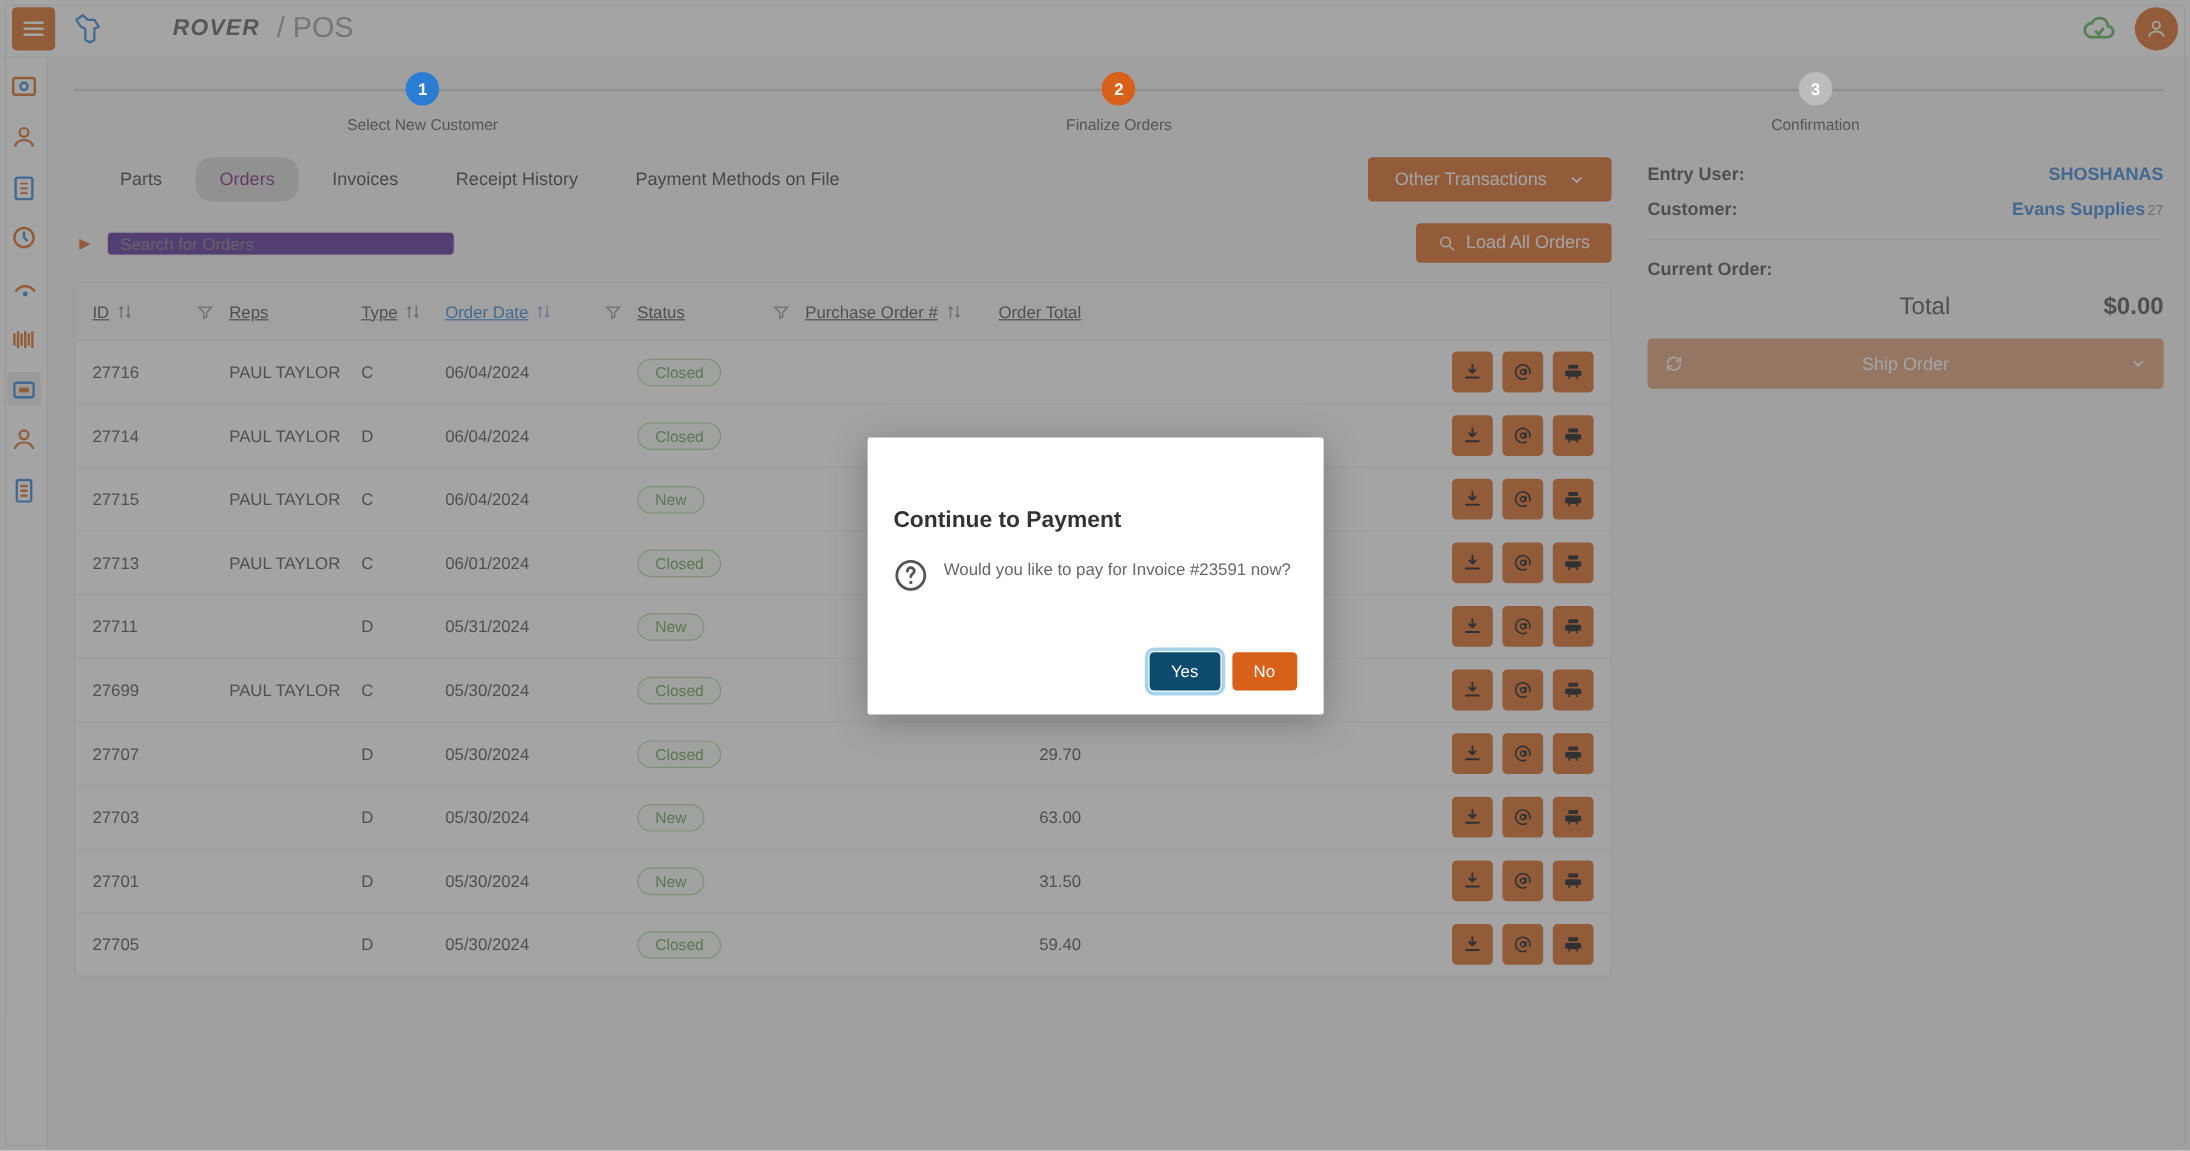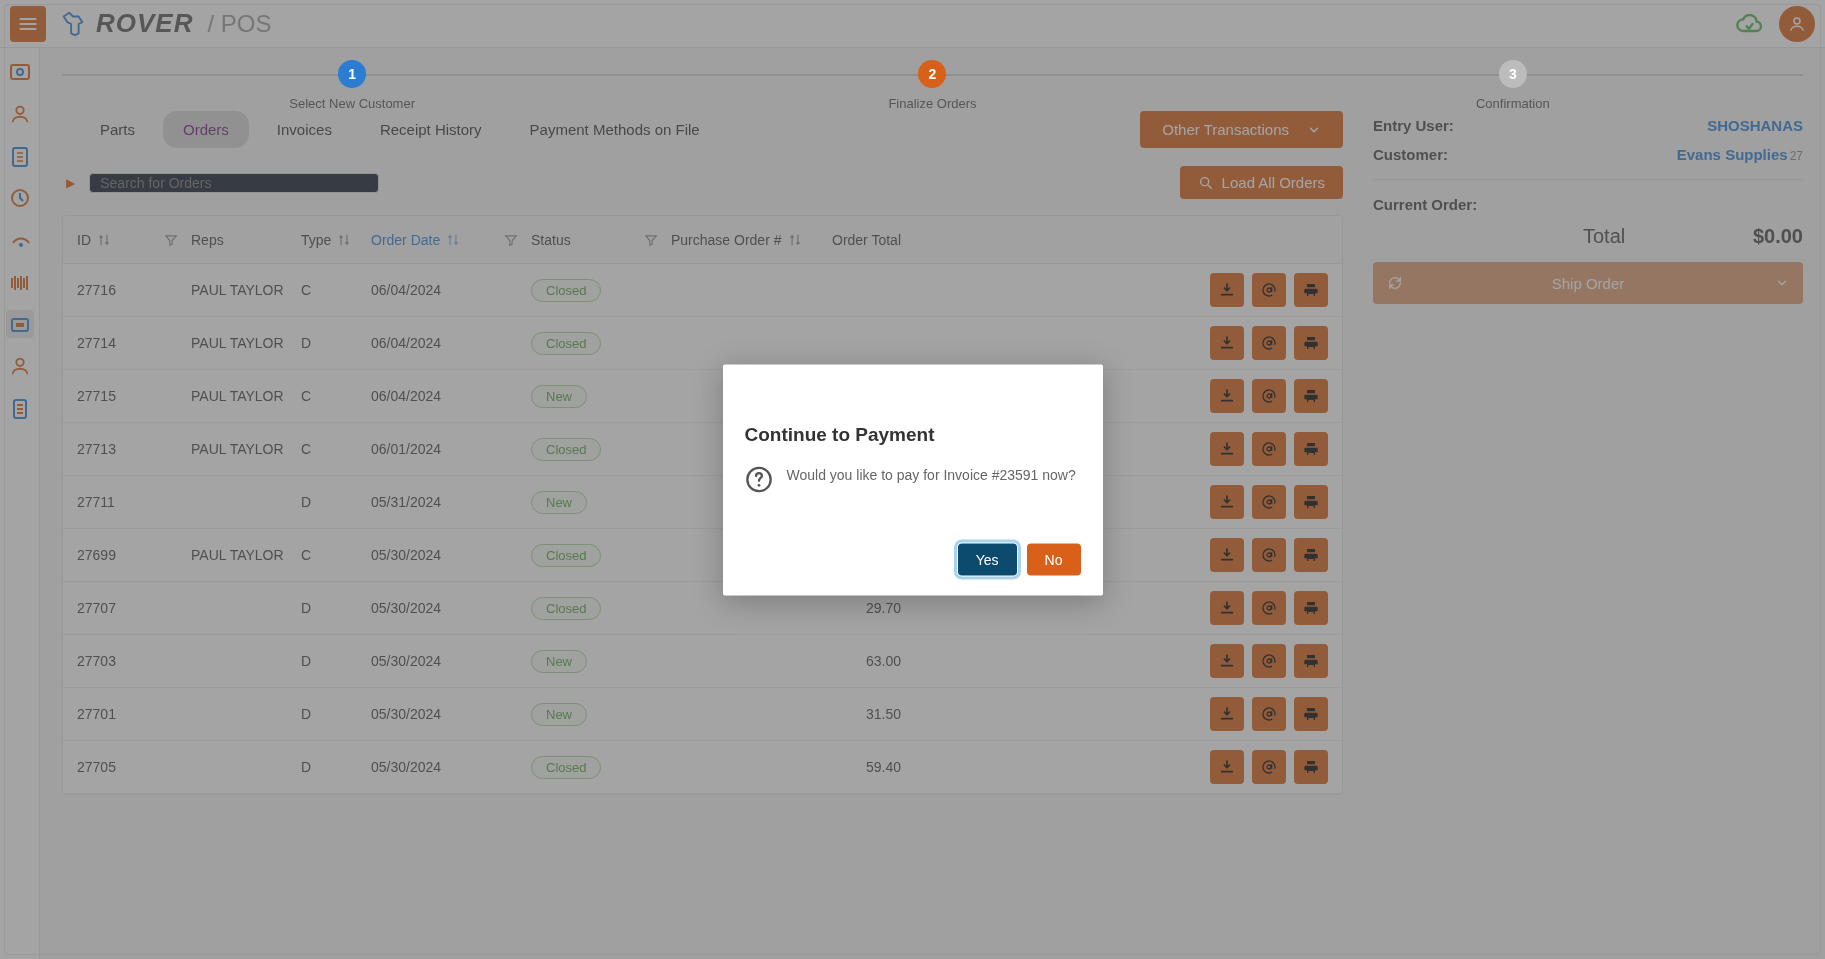--- a/index.html
+++ b/index.html
@@ -5,21 +5,21 @@
   * { box-sizing: border-box; margin: 0; padding: 0; }
   html, body { width: 1825px; height: 959px; font-family: "Segoe UI", Arial, sans-serif; background: #f5f5f5; overflow: hidden; }
   body { position: relative; }
 
   
   .topbar { display: flex; align-items: center; height: 48px; padding: 0 10px; background: #fff; border-bottom: 1px solid #e5e5e5; }
   .hamburger { width: 36px; height: 36px; background: #d86018; border-radius: 4px; display:flex; align-items:center; justify-content:center; cursor:pointer; }
   .hamburger svg { width:20px; height:20px; fill:#fff; }
   .logo-wrap { display:flex; align-items:center; margin-left:12px; gap:8px;}
   .dog-icon { width:30px; height:30px; }
-  .brand { font-size:26px; font-weight:700; color:#555; font-style: italic; letter-spacing:1px;}
+  .brand { font-size:19px; font-weight:700; color:#555; font-style: italic; letter-spacing:1px;margin-left:48px;}
   .brand-sub { font-size:24px; color:#999; font-weight:400; margin-left:6px;}
   .topbar-spacer { flex:1; }
   .cloud-icon { width:28px; height:28px; margin-right:16px; }
   .user-pill { width:36px; height:36px; border-radius:50%; background:#d86018; display:flex; align-items:center; justify-content:center;}
 
   
   .leftrail { position:absolute; left:0; top:48px; bottom:0; width:40px; background:#fff; border-right:1px solid #e5e5e5; display:flex; flex-direction:column; align-items:center; padding-top:10px; gap:14px;}
   .leftrail .rail-item { width:28px; height:28px; display:flex; align-items:center; justify-content:center; border-radius:4px; cursor:pointer;}
   .leftrail .rail-item.active { background:#e8e8e8; }
 
@@ -30,45 +30,45 @@
   .stepper { display:flex; justify-content:space-between; align-items:center; margin-top:12px; position:relative;}
   .stepper::before { content:""; position:absolute; top:14px; left:0; right:0; height:2px; background:#d0d0d0; z-index:0;}
   .step { display:flex; flex-direction:column; align-items:center; z-index:1; flex:1;}
   .step-circle { width:28px; height:28px; border-radius:50%; display:flex; align-items:center; justify-content:center; color:#fff; font-weight:600; font-size:14px;}
   .step-circle.blue { background:#2b7cd3; }
   .step-circle.orange { background:#d86018; }
   .step-circle.gray { background:#bcbcbc; }
   .step-label { margin-top:8px; font-size:13px; color:#555;}
 
   
-  .body-cols { display:flex; gap:30px; align-items:flex-start;}
+  .body-cols { display:flex; gap:30px; margin-top:20px; align-items:flex-start;}
   .left-col { flex:1; min-width:0;}
   .right-col { width:430px; }
 
   
   .tabs-row { display:flex; align-items:center; gap:10px; margin-bottom:18px;}
   .tabs { display:flex; gap:8px; margin-left:18px;}
   .tab { padding:10px 20px; font-size:15px; color:#333; border-radius:4px; cursor:pointer; background:transparent;}
   .tab.active { background:#d6d6d6; font-weight:400; color:#701a75;border-radius:14px;}
   .tabs-spacer { flex:1;}
   .other-trans { background:#d86018; color:#fff; padding:10px 22px; border-radius:4px; font-size:15px; display:flex; align-items:center; gap:18px; cursor:pointer;}
   .other-trans svg { width:14px; height:14px; fill:#fff;}
 
   
   .search-row { display:flex; align-items:center; gap:14px; margin-bottom:16px;}
   .expand-tri { color:#d86018; font-size:12px; margin-left:4px;}
-  .search-input { width:290px; height:20px; border:1px solid #d8d8d8; border-radius:4px; padding:0 10px; font-size:14px; color:#888; background:#0f172a;}
+  .search-input { width:290px; height:20px; border:1px solid #d8d8d8; border-radius:4px; padding:0 10px; font-size:14px; color:#888; background:#4c1d95;}
   .search-spacer { flex:1;}
   .load-btn { background:#d86018; color:#fff; padding:8px 18px; border-radius:4px; font-size:15px; display:flex; align-items:center; gap:8px; cursor:pointer;}
   .load-btn svg { width:16px; height:16px; fill:#fff;}
 
   
   .table { border:1px solid #e5e5e5; border-radius:4px; background:#fff; overflow:hidden;}
   .thead { display:flex; align-items:center; background:#f8f8f8; height:48px; border-bottom:1px solid #e5e5e5; padding:0 8px;}
-  .th { font-size:14px; color:#444; display:flex; align-items:center; gap:6px;}
+  .th { font-size:14px; color:#444; display:flex; align-items:center; gap:6px;text-decoration:underline;}
   .th.link { color:#2b7cd3; }
   .sort-icon, .filter-icon { width:14px; height:14px; opacity:.6;}
   .col-id { width:80px; padding-left:6px;}
   .col-filter1 { width:40px; justify-content:center;}
   .col-reps { width:110px;}
   .col-type { width:70px;}
   .col-date { width:120px;}
   .col-filter2 { width:40px; justify-content:center;}
   .col-status { width:100px;}
   .col-filter3 { width:40px; justify-content:center;}

